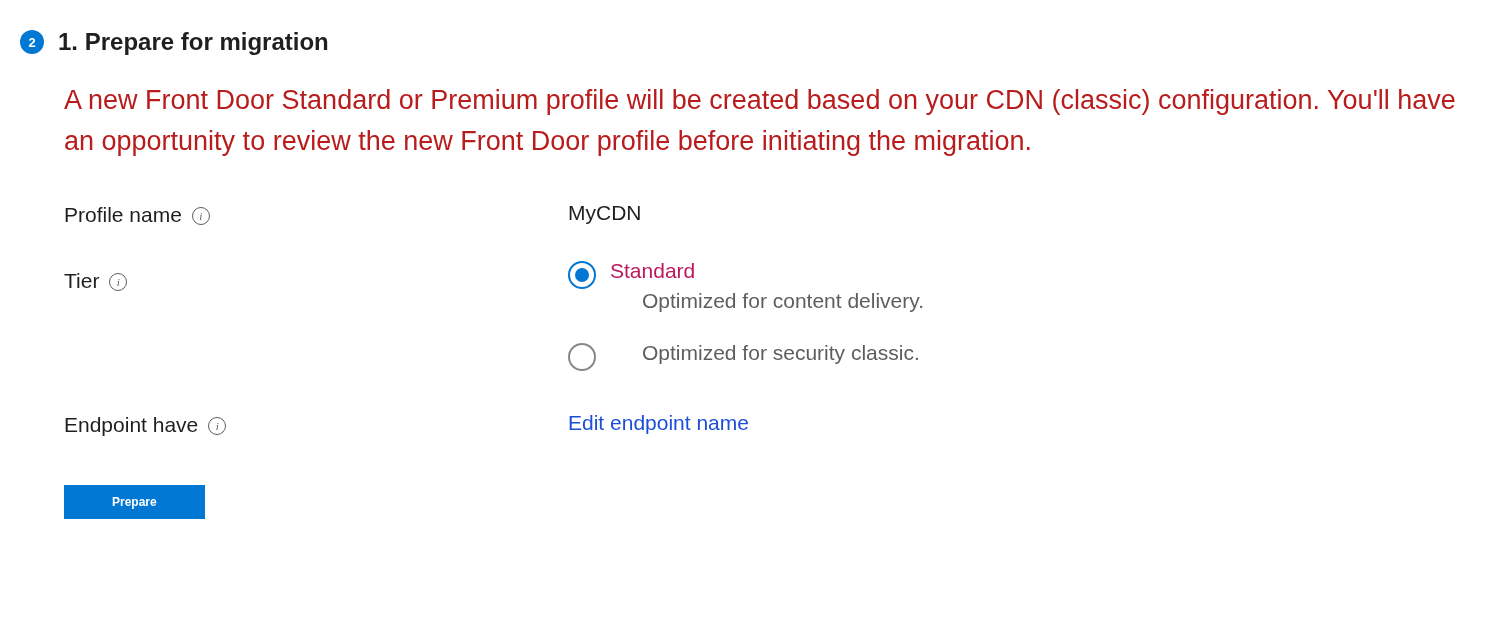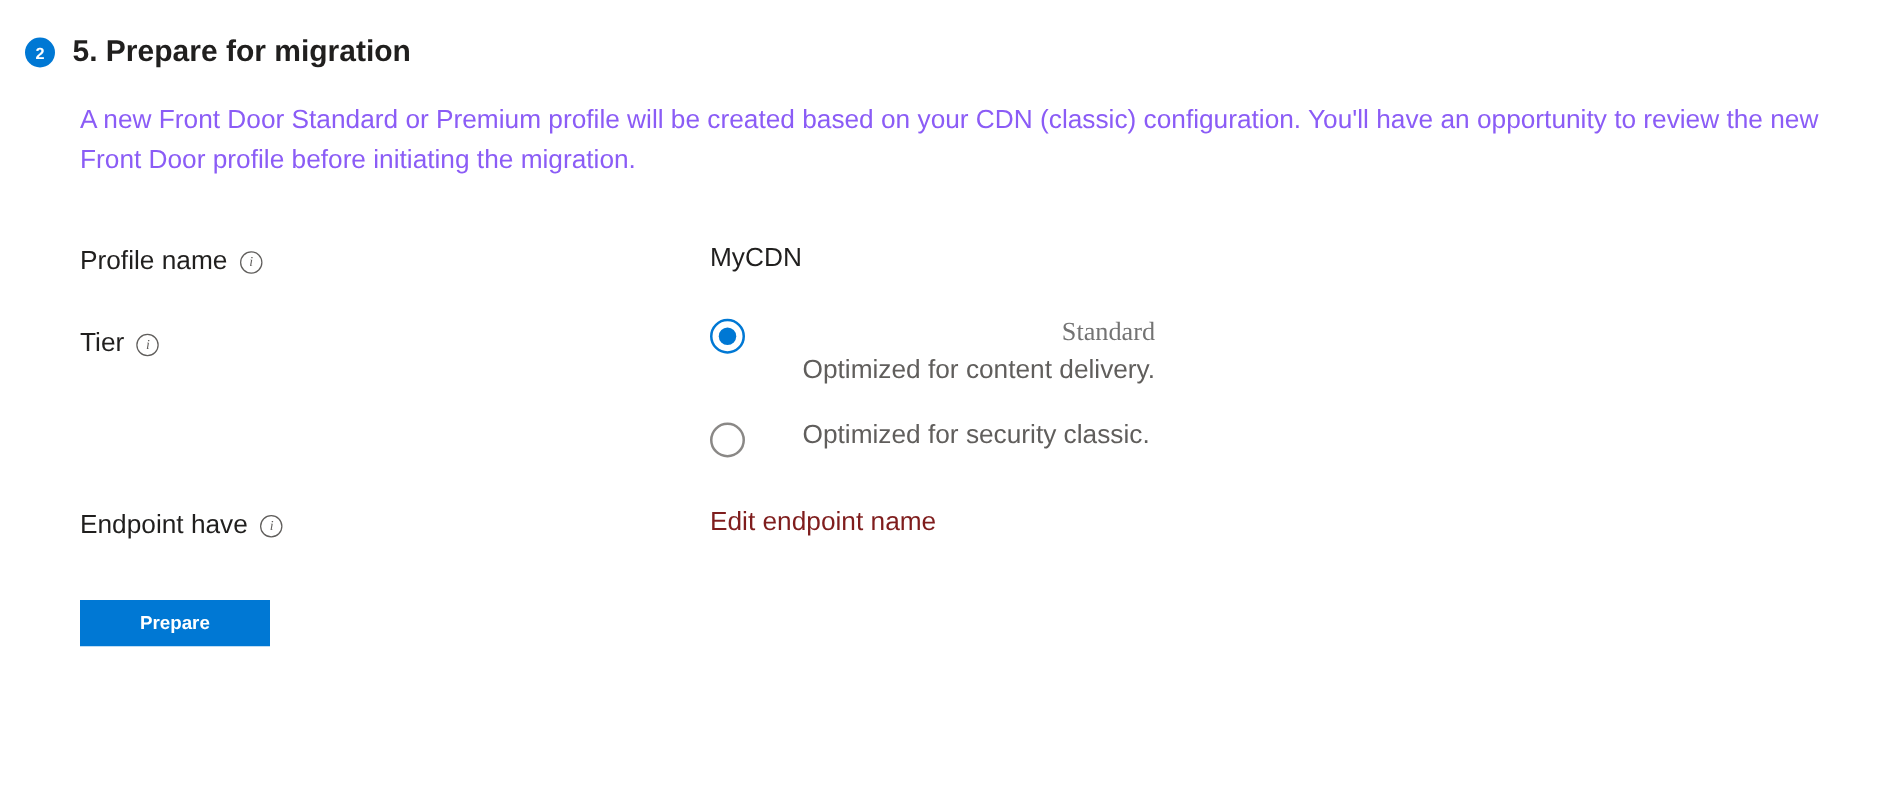--- a/index.html
+++ b/index.html
@@ -31,31 +31,30 @@
     }
     .section-title {
       font-size: 24px;
       font-weight: 600;
       color: #201f1e;
     }
     .section-body {
       margin-left: 44px;
     }
     .description {
-      font-size: 21px;
+      font-size: 27px;
       line-height: 1.5;
-      color: #8b5cf6;
-      margin-bottom: 52px;
+      color: #b91c1c;
+      margin-bottom: 40px;
       max-width: 1400px;
     }
     .form-row {
       display: flex;
       align-items: flex-start;
       margin-bottom: 32px;
-      text-align: right;
     }
     .form-row.tier-row {
       margin-bottom: 40px;
     }
     .form-label-col {
       width: 504px;
       flex-shrink: 0;
       display: flex;
       align-items: center;
       gap: 10px;
@@ -120,51 +119,50 @@
     .radio-circle.selected .radio-dot {
       display: block;
     }
     .radio-text {
       display: flex;
       flex-direction: column;
       gap: 6px;
     }
     .radio-label {
       font-size: 21px;
-      color: #737373;
-      font-family: Liberation Serif, serif;
+      color: #be185d;
     }
     .radio-desc {
       font-size: 21px;
       color: #605e5c;
       margin-left: 32px;
     }
     .link {
-      color: #7f1d1d;
+      color: #1d4ed8;
       cursor: pointer;
       font-size: 21px;
     }
     .primary-button {
       background: #0078d4;
       color: #ffffff;
       border: none;
       padding: 10px 48px;
-      font-size: 15px;
+      font-size: 12px;
       font-weight: 600;
       cursor: pointer;
       font-family: inherit;
       margin-top: 16px;
     }
   </style>
 </head>
 <body>
 
 <div class="section-header">
   <div class="step-badge">2</div>
-  <h2 class="section-title">5. Prepare for migration</h2>
+  <h2 class="section-title">1. Prepare for migration</h2>
 </div>
 
 <div class="section-body">
   <p class="description">A new Front Door Standard or Premium profile will be created based on your CDN (classic) configuration. You'll have an opportunity to review the new Front Door profile before initiating the migration.</p>
 
   <div class="form-row">
     <div class="form-label-col">
       <span>Profile name</span>
       <span class="info-icon">i</span>
     </div>

